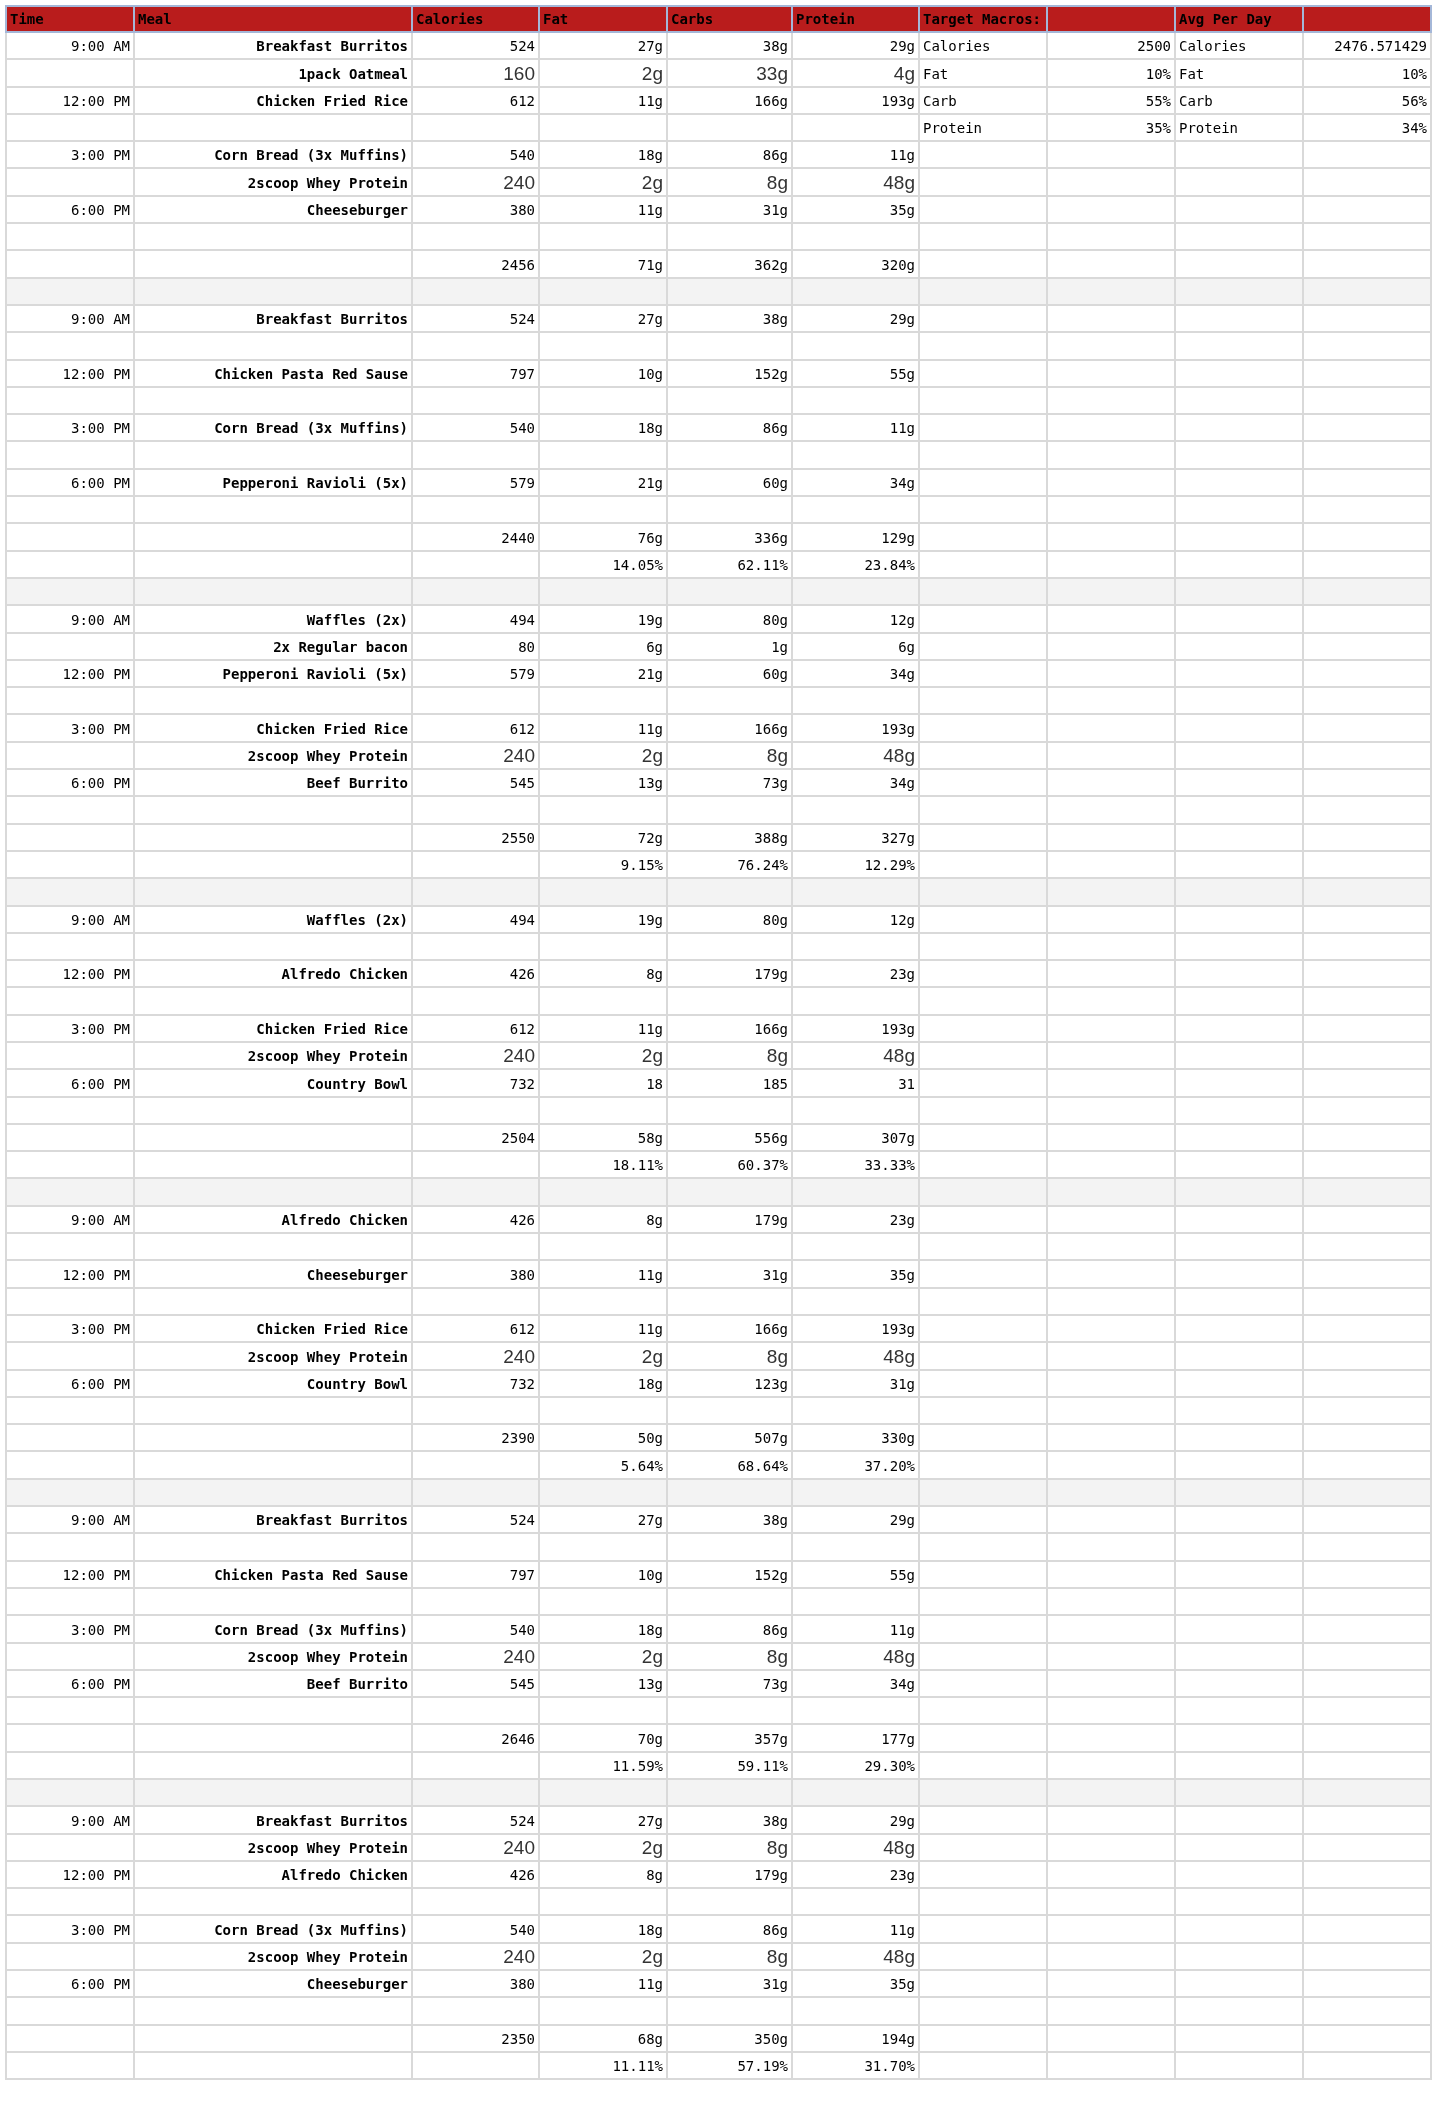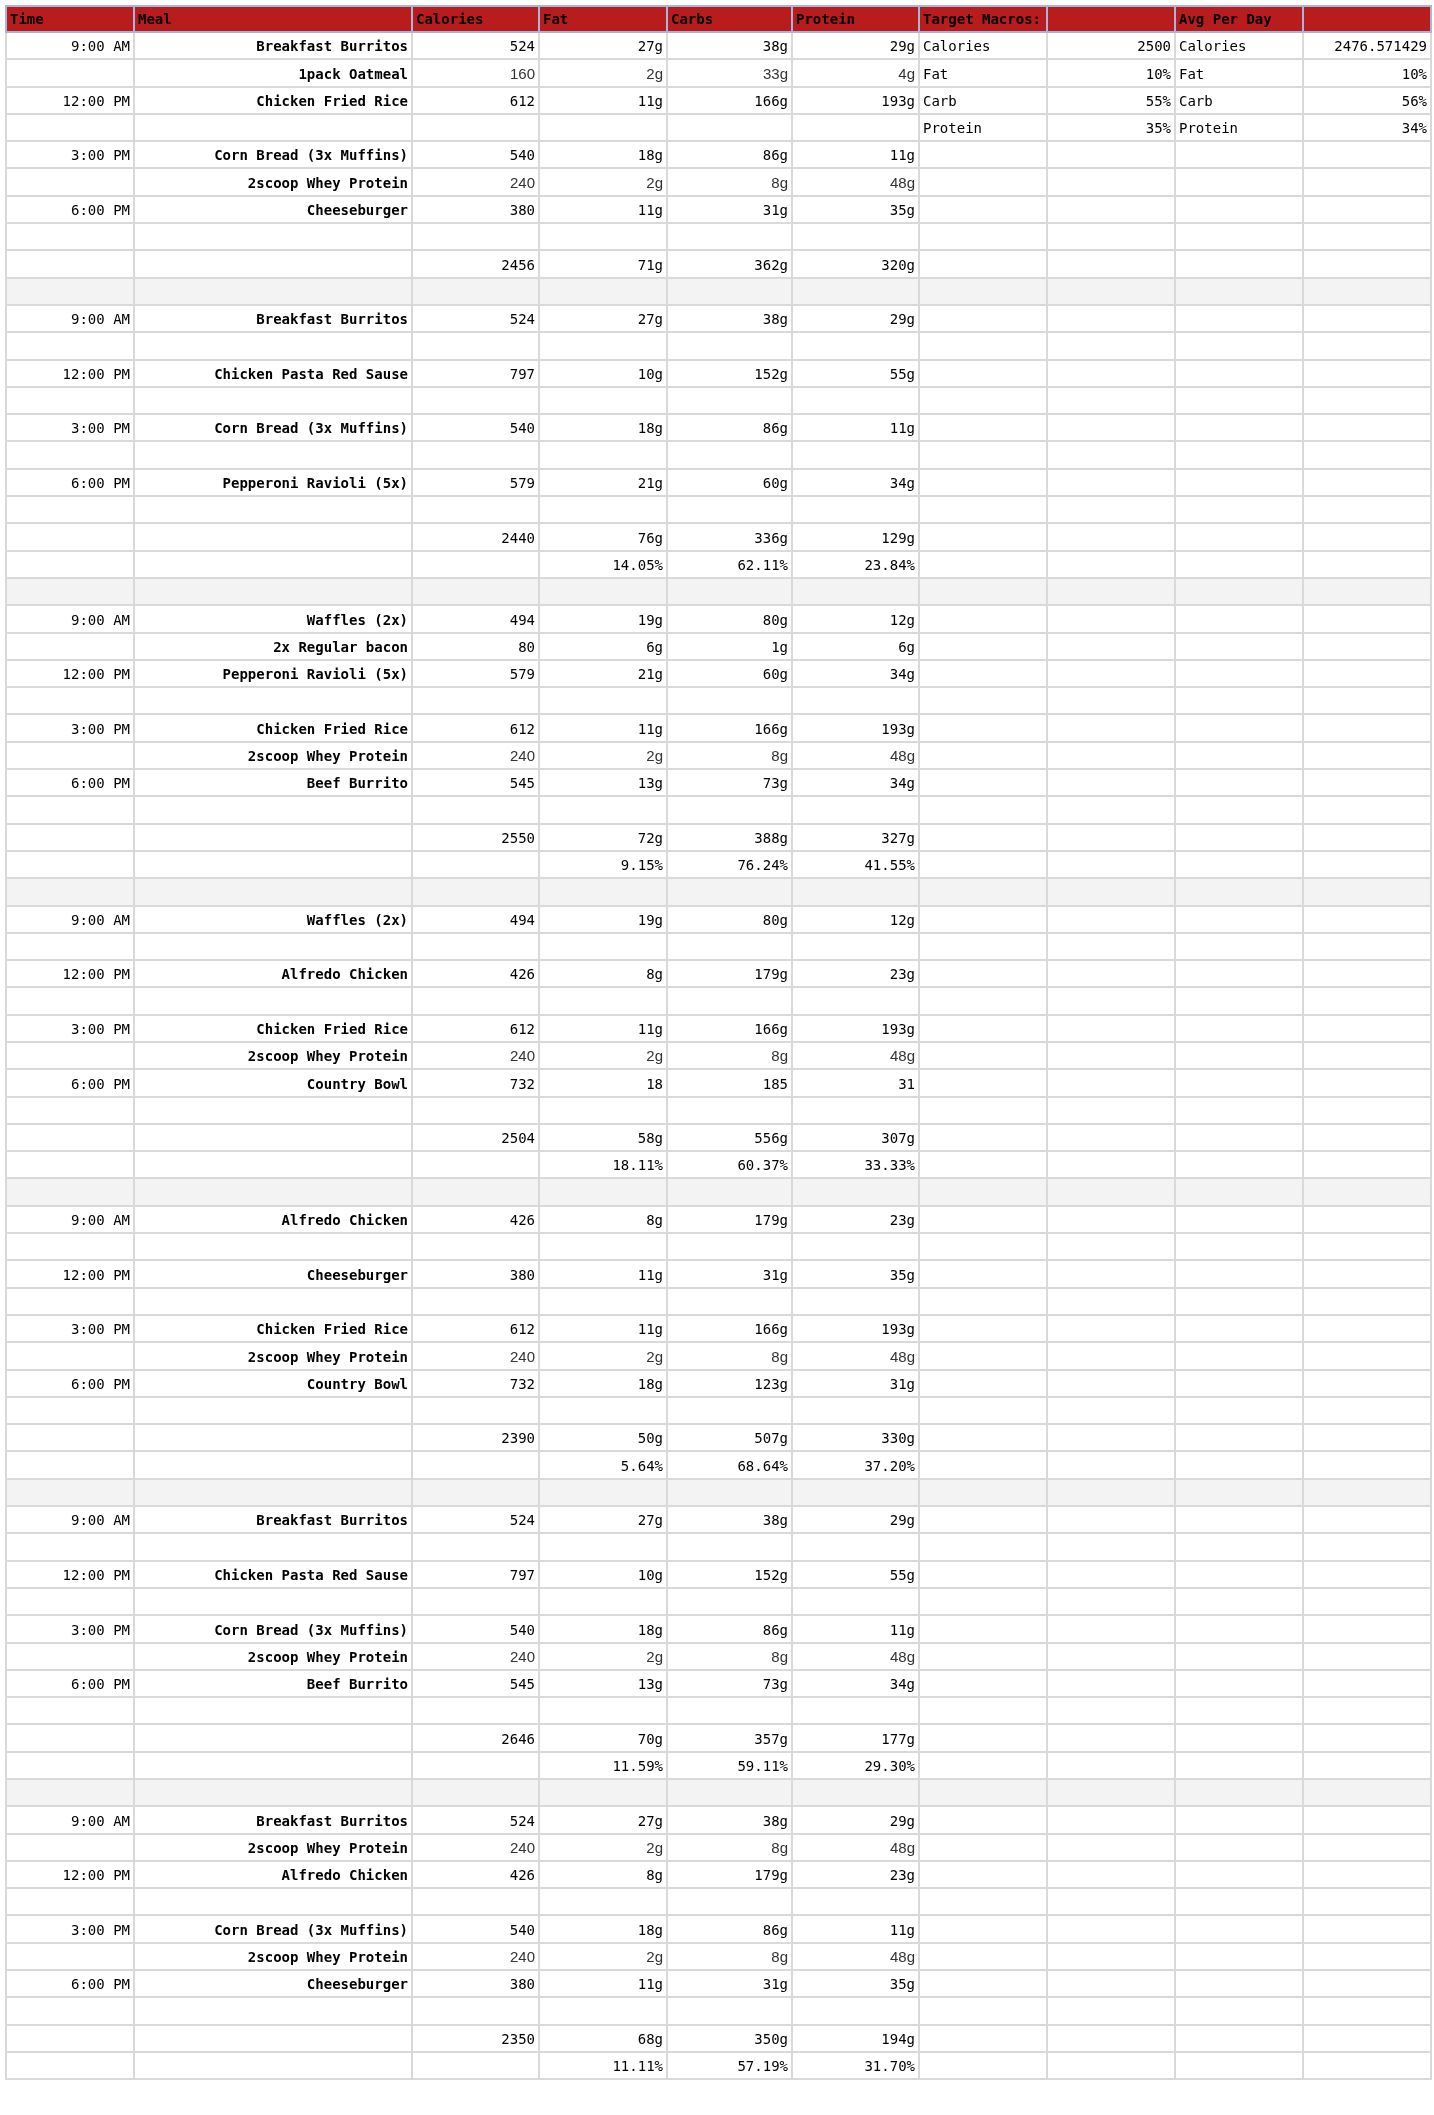--- a/index.html
+++ b/index.html
@@ -16,21 +16,21 @@
     white-space: nowrap; overflow: hidden;
     vertical-align: bottom; line-height: 24px;
   }
   .sheet th {
     background: #b91c1c; border-color: #a4b7d8;
     text-align: left; font-weight: bold; height: 24px;
   }
   .r { text-align: right; }
   .l { text-align: left; }
   .b { font-weight: bold; margin-left: 44px; }
-  .lite { font-family: "Liberation Sans", sans-serif; color: #333; font-size: 15px; }
+  .lite { font-family: "Liberation Sans", sans-serif; color: #333; font-size: 19px; }
   tr.sep td { background: #f3f3f3; }
   .mac { font-family: "DejaVu Sans Mono", monospace; font-size: 14px; }
 </style>
 </head>
 <body>
 
 <table class="sheet">
   <colgroup>
     <col style="width:128px">
       <col style="width:278px">
@@ -417,21 +417,21 @@
         <td></td>
         <td></td>
         <td></td>
       </tr>
       <tr>
         <td></td>
         <td></td>
         <td></td>
         <td class="r">9.15%</td>
         <td class="r">76.24%</td>
-        <td class="r">41.55%</td>
+        <td class="r">12.29%</td>
         <td></td>
         <td></td>
         <td></td>
         <td></td>
       </tr>
       <tr class="sep">
         <td></td>
         <td></td>
         <td></td>
         <td></td>

